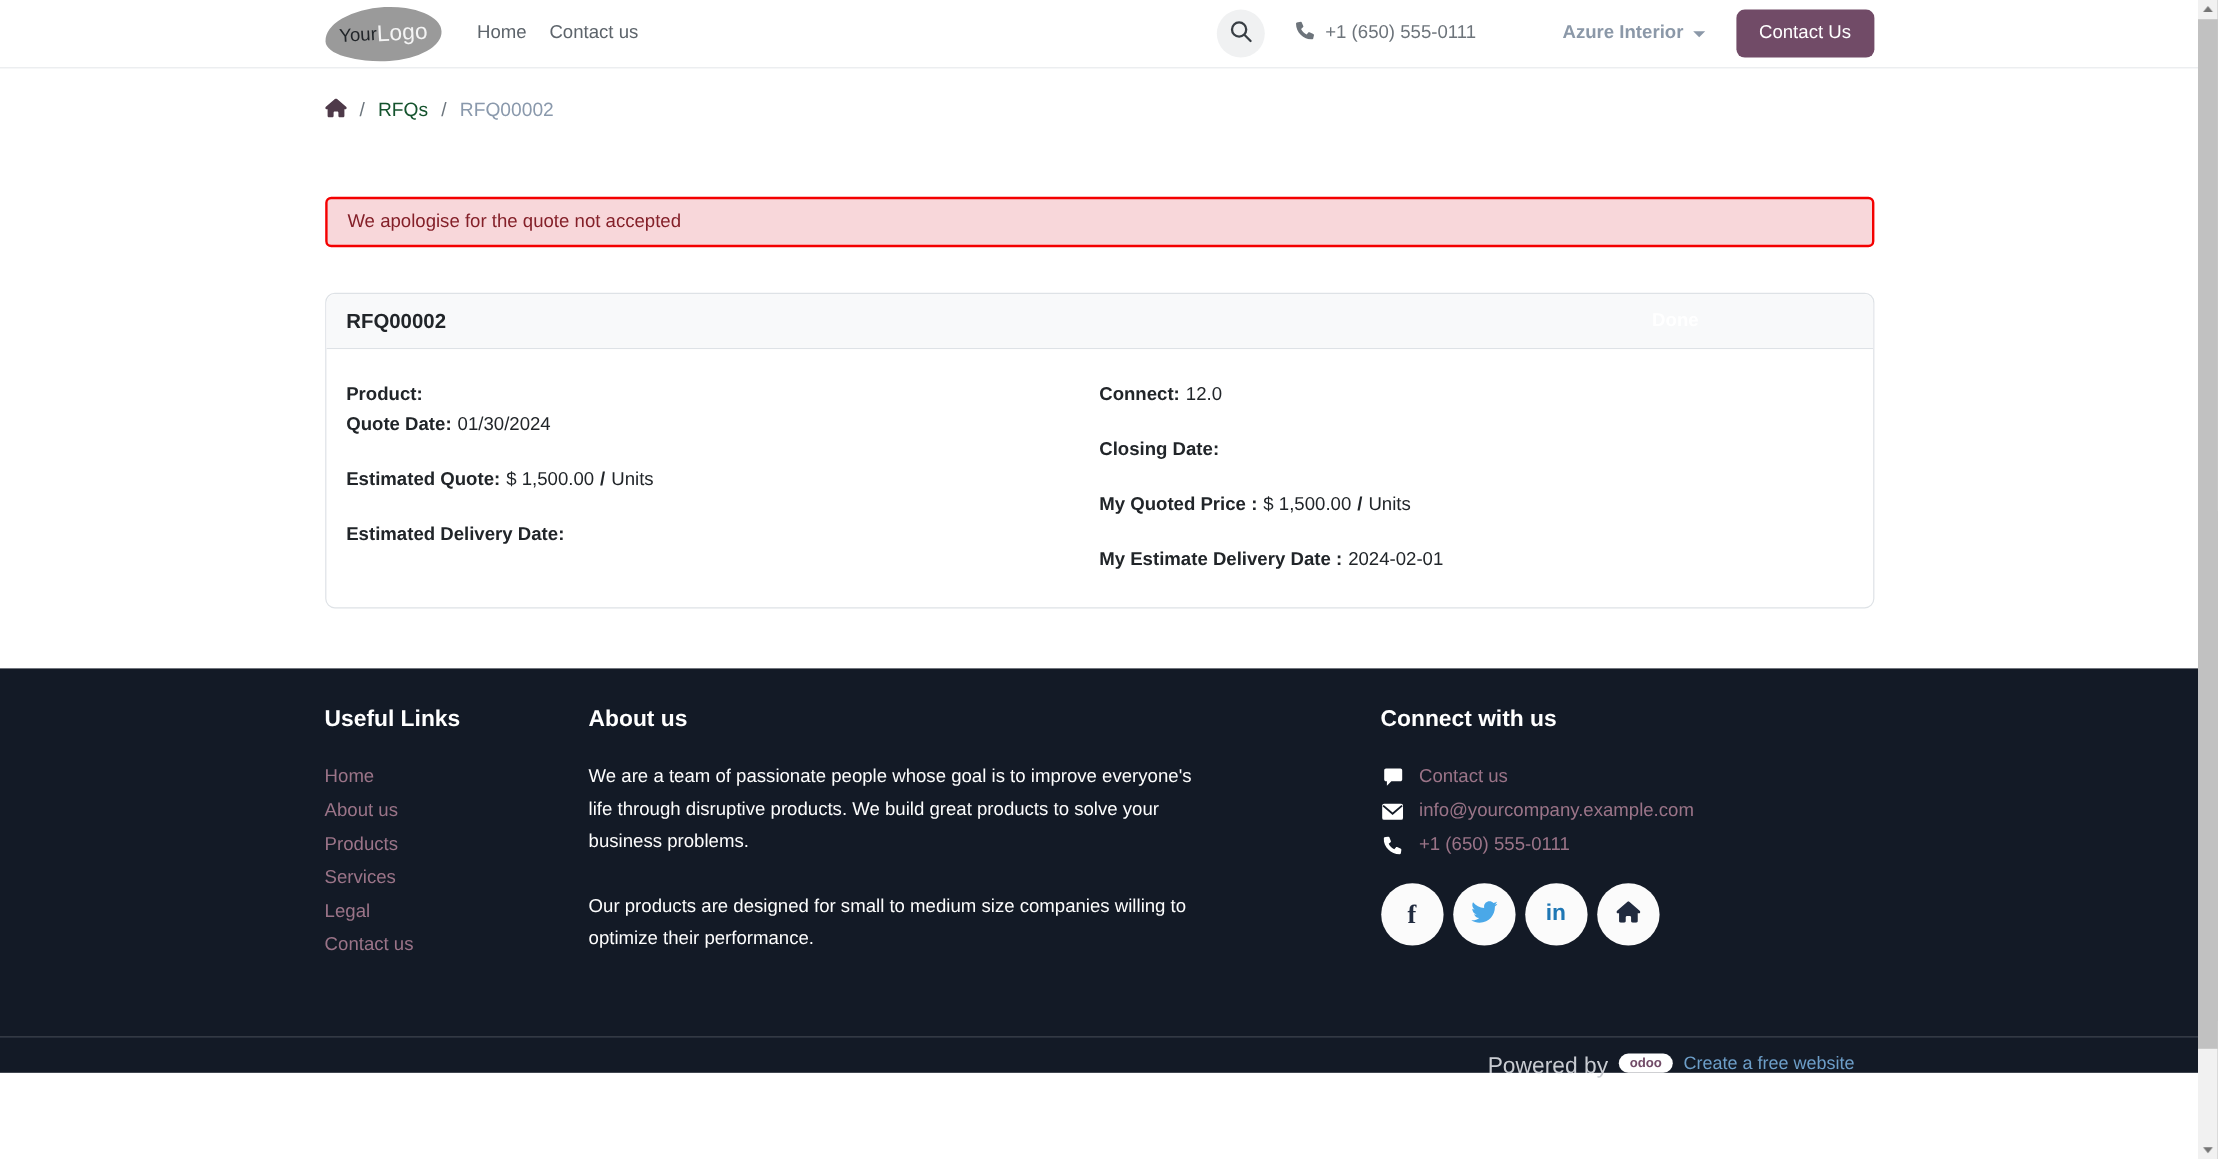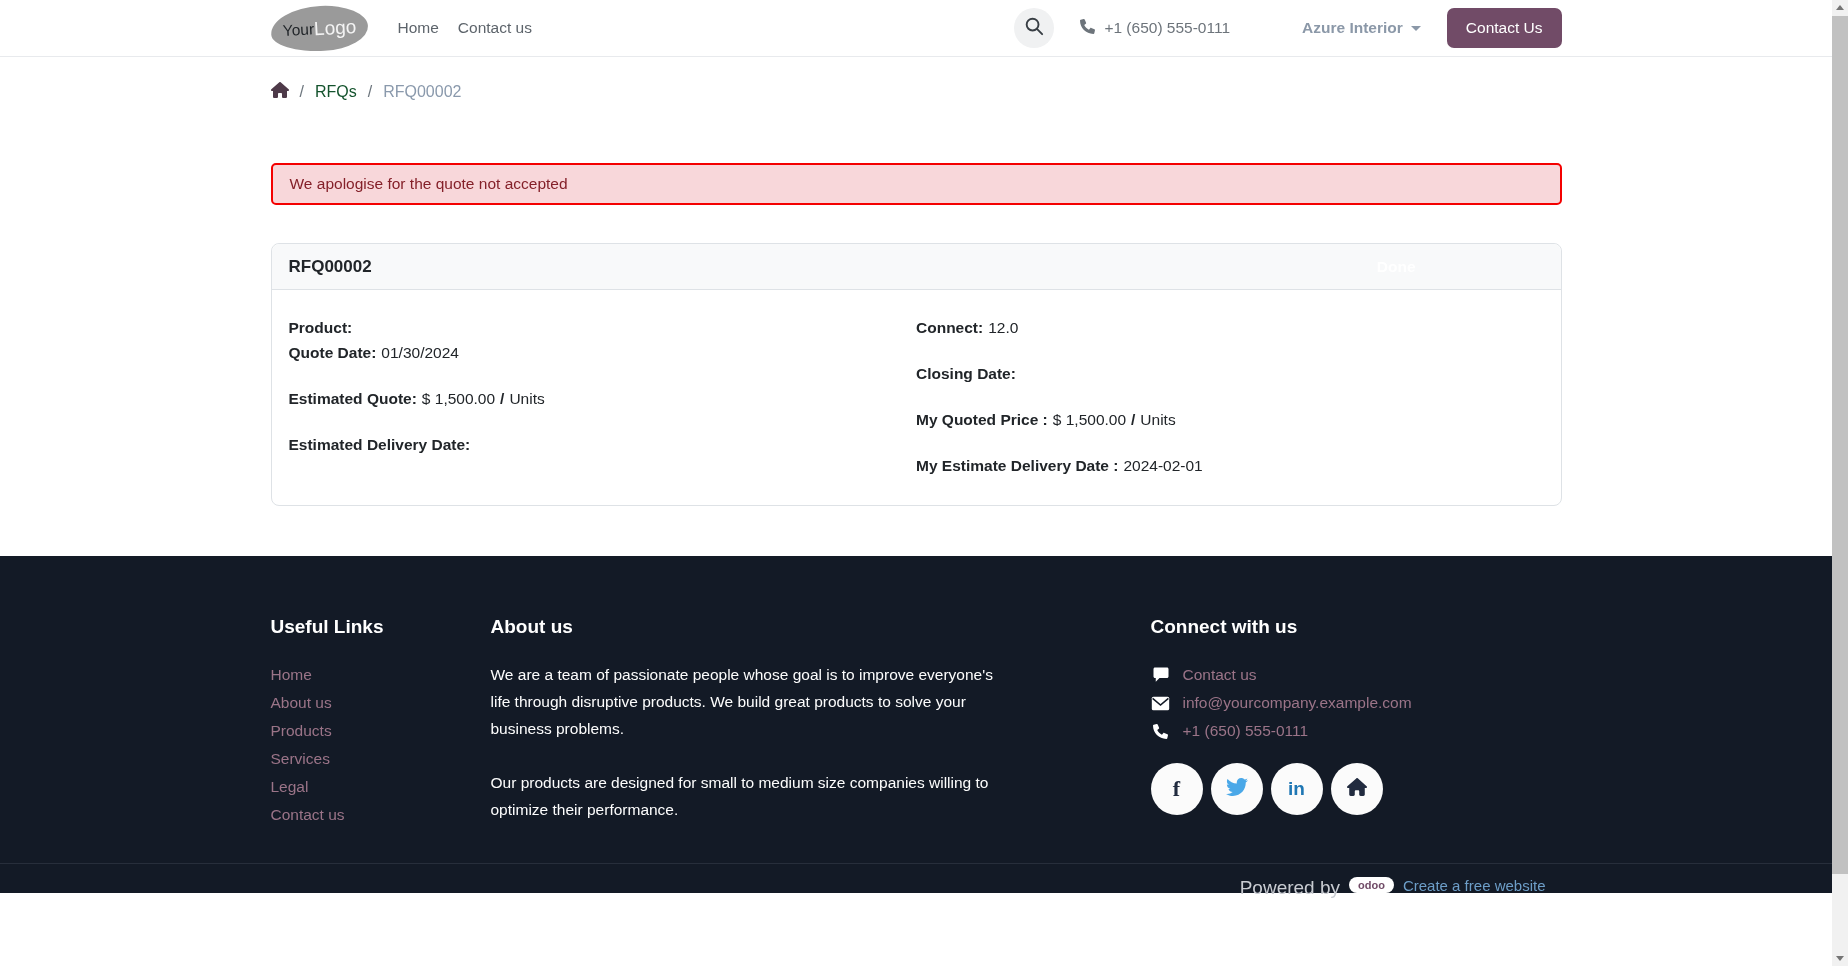--- a/index.html
+++ b/index.html
@@ -76,21 +76,21 @@
   .slash { font-weight: 700; margin-left: 5px; }
   .unit { margin-left: 5px; }
   .product-field { margin-bottom: 7px; }
   .product-row { display: flex; align-items: center; gap: 13px; margin-bottom: 27px; }
   .product-thumb {
     width: 49px; height: 49px; background: #f6f6f6; display: flex;
     align-items: center; justify-content: center; flex: none;
   }
 
   
-  .footer-main { margin-top: 50px; background: #131A26; height: 307px; padding-top: 60px; }
+  .footer-main { margin-top: 50px; background: #131A26; height: 307px; padding-top: 32px; }
   .footer-grid { display: flex; }
   .f-col1 { width: 220px; }
   .f-col2 { width: 660px; }
   .f-col3 { width: 411px; }
   .f-heading { color: #ffffff; font-size: 19px; font-weight: 700; margin-bottom: 23px; }
   .f-links { list-style: none; }
   .f-links li { line-height: 28px; }
   .f-links a { color: #9b7488; text-decoration: none; cursor: pointer; font-size: 15.5px; }
   .about-p { color: #fdfdfd; width: 520px; line-height: 27px; }
   .about-p + .about-p { margin-top: 27px; }

